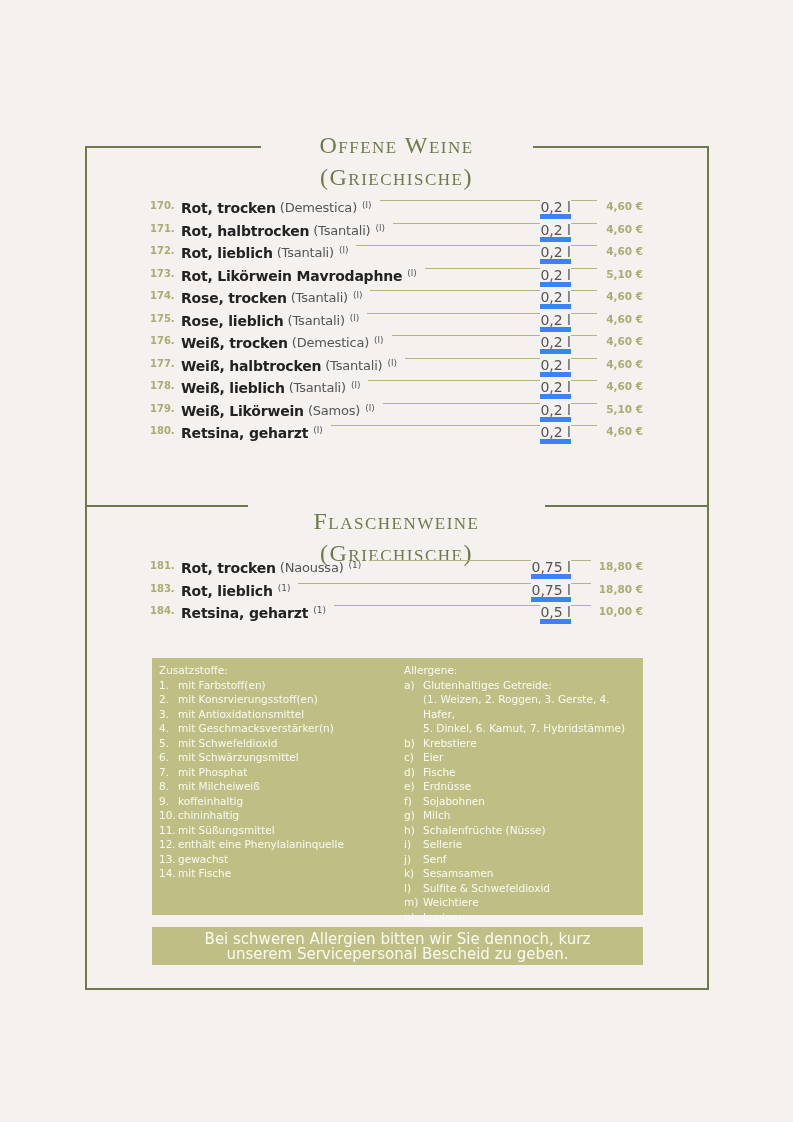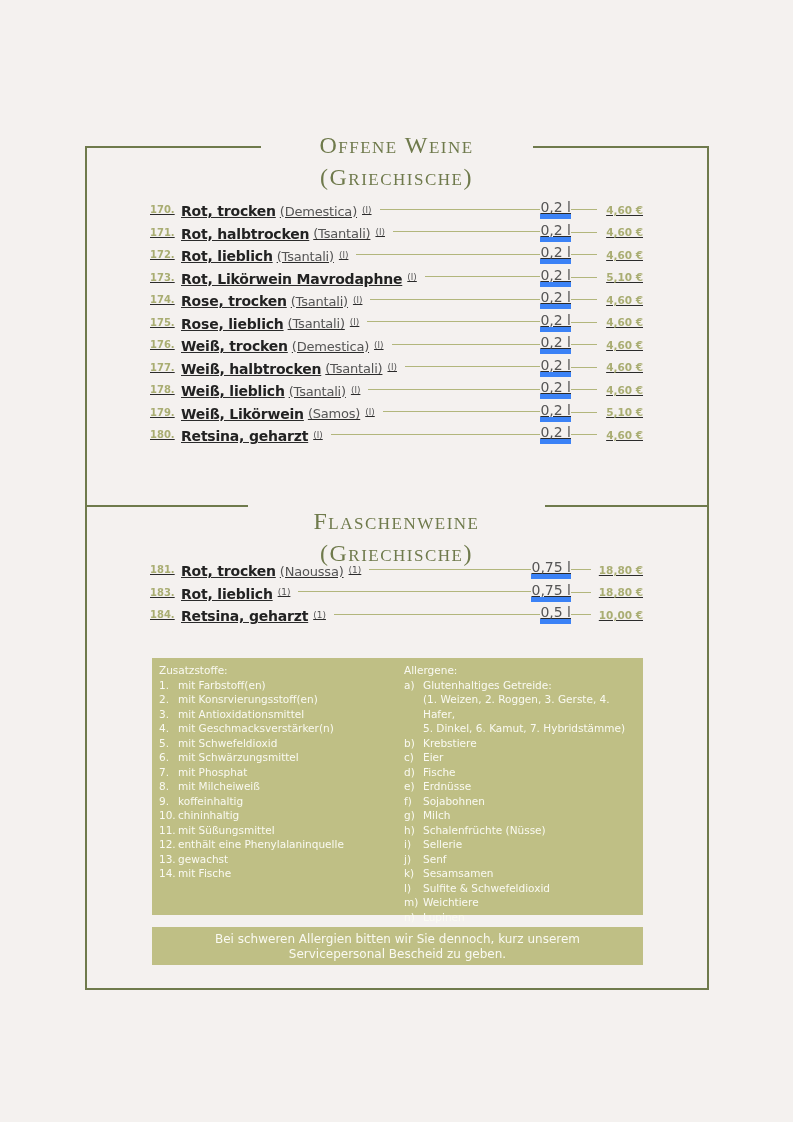--- a/index.html
+++ b/index.html
@@ -11,23 +11,22 @@
   .section-title {
     position: absolute; left: 0; width: 793px; text-align: center;
     font-family: Liberation Serif, serif; color: #6f7a4c;
     font-size: 24px; line-height: 32px; letter-spacing: 1.5px;
     font-variant: small-caps;
   }
   .section-title .t1, .section-title .t2 { display: block; }
 
   .menu { position: absolute; left: 150px; width: 493px; }
   .row {
-    position: relative; height: 22.5px; display: flex; align-items: center;
+    position: relative; height: 22.5px; display: flex; align-items: flex-start;
     white-space: nowrap;
-    text-decoration: underline;
   }
   .num { width: 31px; font-size: 10px; color: #a9ad72; font-weight: bold; padding-bottom: 3px; }
   .name { font-size: 14px; font-weight: bold; color: #222; letter-spacing: -0.2px; }
   .sub { font-size: 13px; color: #555; margin-left: 4px; letter-spacing: -0.2px; }
   .note { font-size: 9px; color: #555; margin-left: 5px; padding-bottom: 3px; }
   .leader { flex: 1; border-bottom: 1px solid #b2b67c; margin: 0 0 4px 8px; height: 1px; }
   .vol { font-size: 14px; color: #555; border-bottom: 5px solid #3b82f6; margin-bottom: 3px; padding-bottom: 0; line-height: 14px; }
   .vol-tail { width: 26px; border-bottom: 1px solid #b2b67c; margin-bottom: 3px; height: 1px; }
   .price { width: 46px; text-align: right; font-size: 10.5px; color: #a9ad72; font-weight: bold; padding-bottom: 3px; }
 
@@ -39,21 +38,21 @@
   .info-col { position: absolute; top: 5px; }
   .info-col.left { left: 7px; width: 240px; }
   .info-col.right { left: 252px; width: 235px; }
   .info-heading { display: block; }
   .info-item { display: flex; }
   .info-item .k { width: 19px; flex-shrink: 0; }
   .info-item .v { flex: 1; }
 
   .notice-box {
     position: absolute; left: 152px; top: 927px; width: 491px; height: 38px;
-    background: #bfbf85; color: #fafaf2; font-size: 12px; line-height: 14.5px;
+    background: #bfbf85; color: #fafaf2; font-size: 15px; line-height: 14.5px;
     text-align: center; padding: 5px 44px;
   }
 </style>
 </head>
 <body>
 
 <div class="frame-line" style="left:85px; top:146px; width:176px; height:1.5px;"></div>
 <div class="frame-line" style="left:533px; top:146px; width:175px; height:1.5px;"></div>
 <div class="frame-line" style="left:85px; top:146px; width:1.5px; height:844px;"></div>
 <div class="frame-line" style="left:707px; top:146px; width:1.5px; height:844px;"></div>

